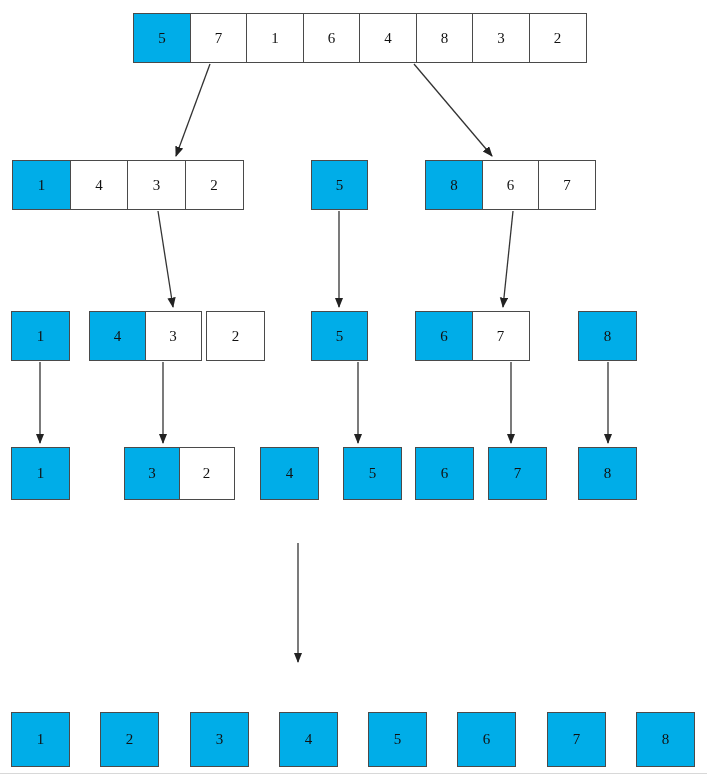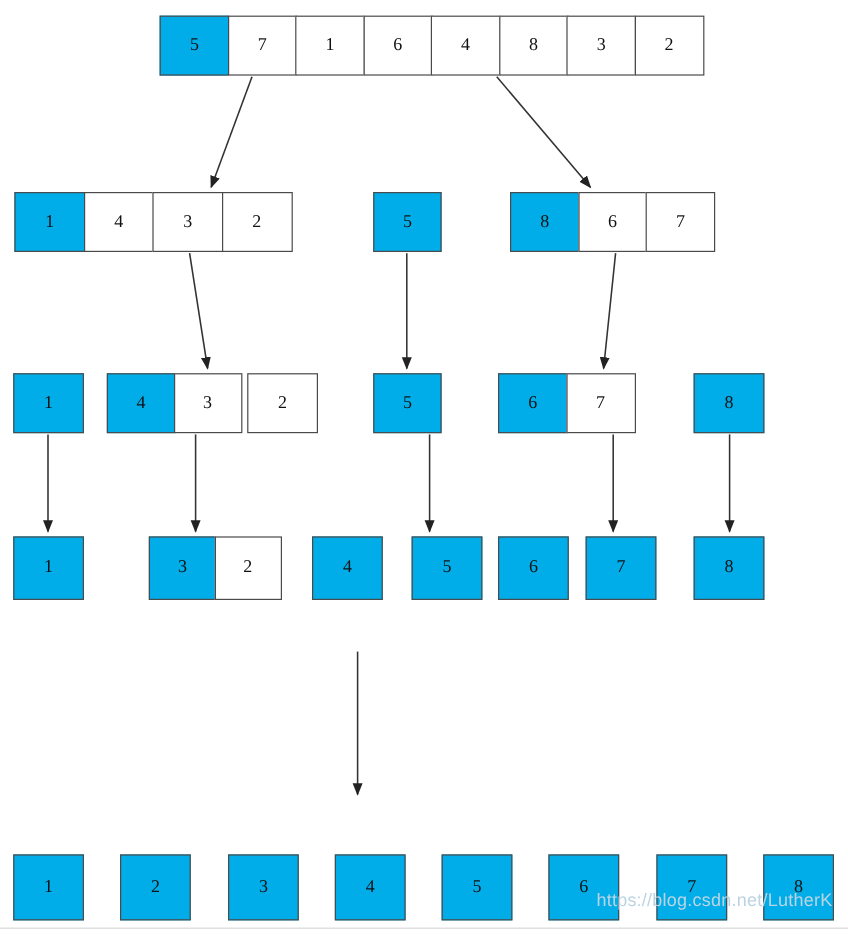--- a/index.html
+++ b/index.html
@@ -86,15 +86,14 @@
       <div class="cell blue" style="left: 578px; top: 447px; width: 59px; height: 53px;">8</div>
       <div class="cell blue" style="left: 11px; top: 712px; width: 59px; height: 55px;">1</div>
       <div class="cell blue" style="left: 100px; top: 712px; width: 59px; height: 55px;">2</div>
       <div class="cell blue" style="left: 190px; top: 712px; width: 59px; height: 55px;">3</div>
       <div class="cell blue" style="left: 279px; top: 712px; width: 59px; height: 55px;">4</div>
       <div class="cell blue" style="left: 368px; top: 712px; width: 59px; height: 55px;">5</div>
       <div class="cell blue" style="left: 457px; top: 712px; width: 59px; height: 55px;">6</div>
       <div class="cell blue" style="left: 547px; top: 712px; width: 59px; height: 55px;">7</div>
       <div class="cell blue" style="left: 636px; top: 712px; width: 59px; height: 55px;">8</div>
     </div>
-  <div class="watermark">https://blog.csdn.net/LutherK</div>
   <div class="bottomrule"></div>
 </div>
 
 </body></html>

